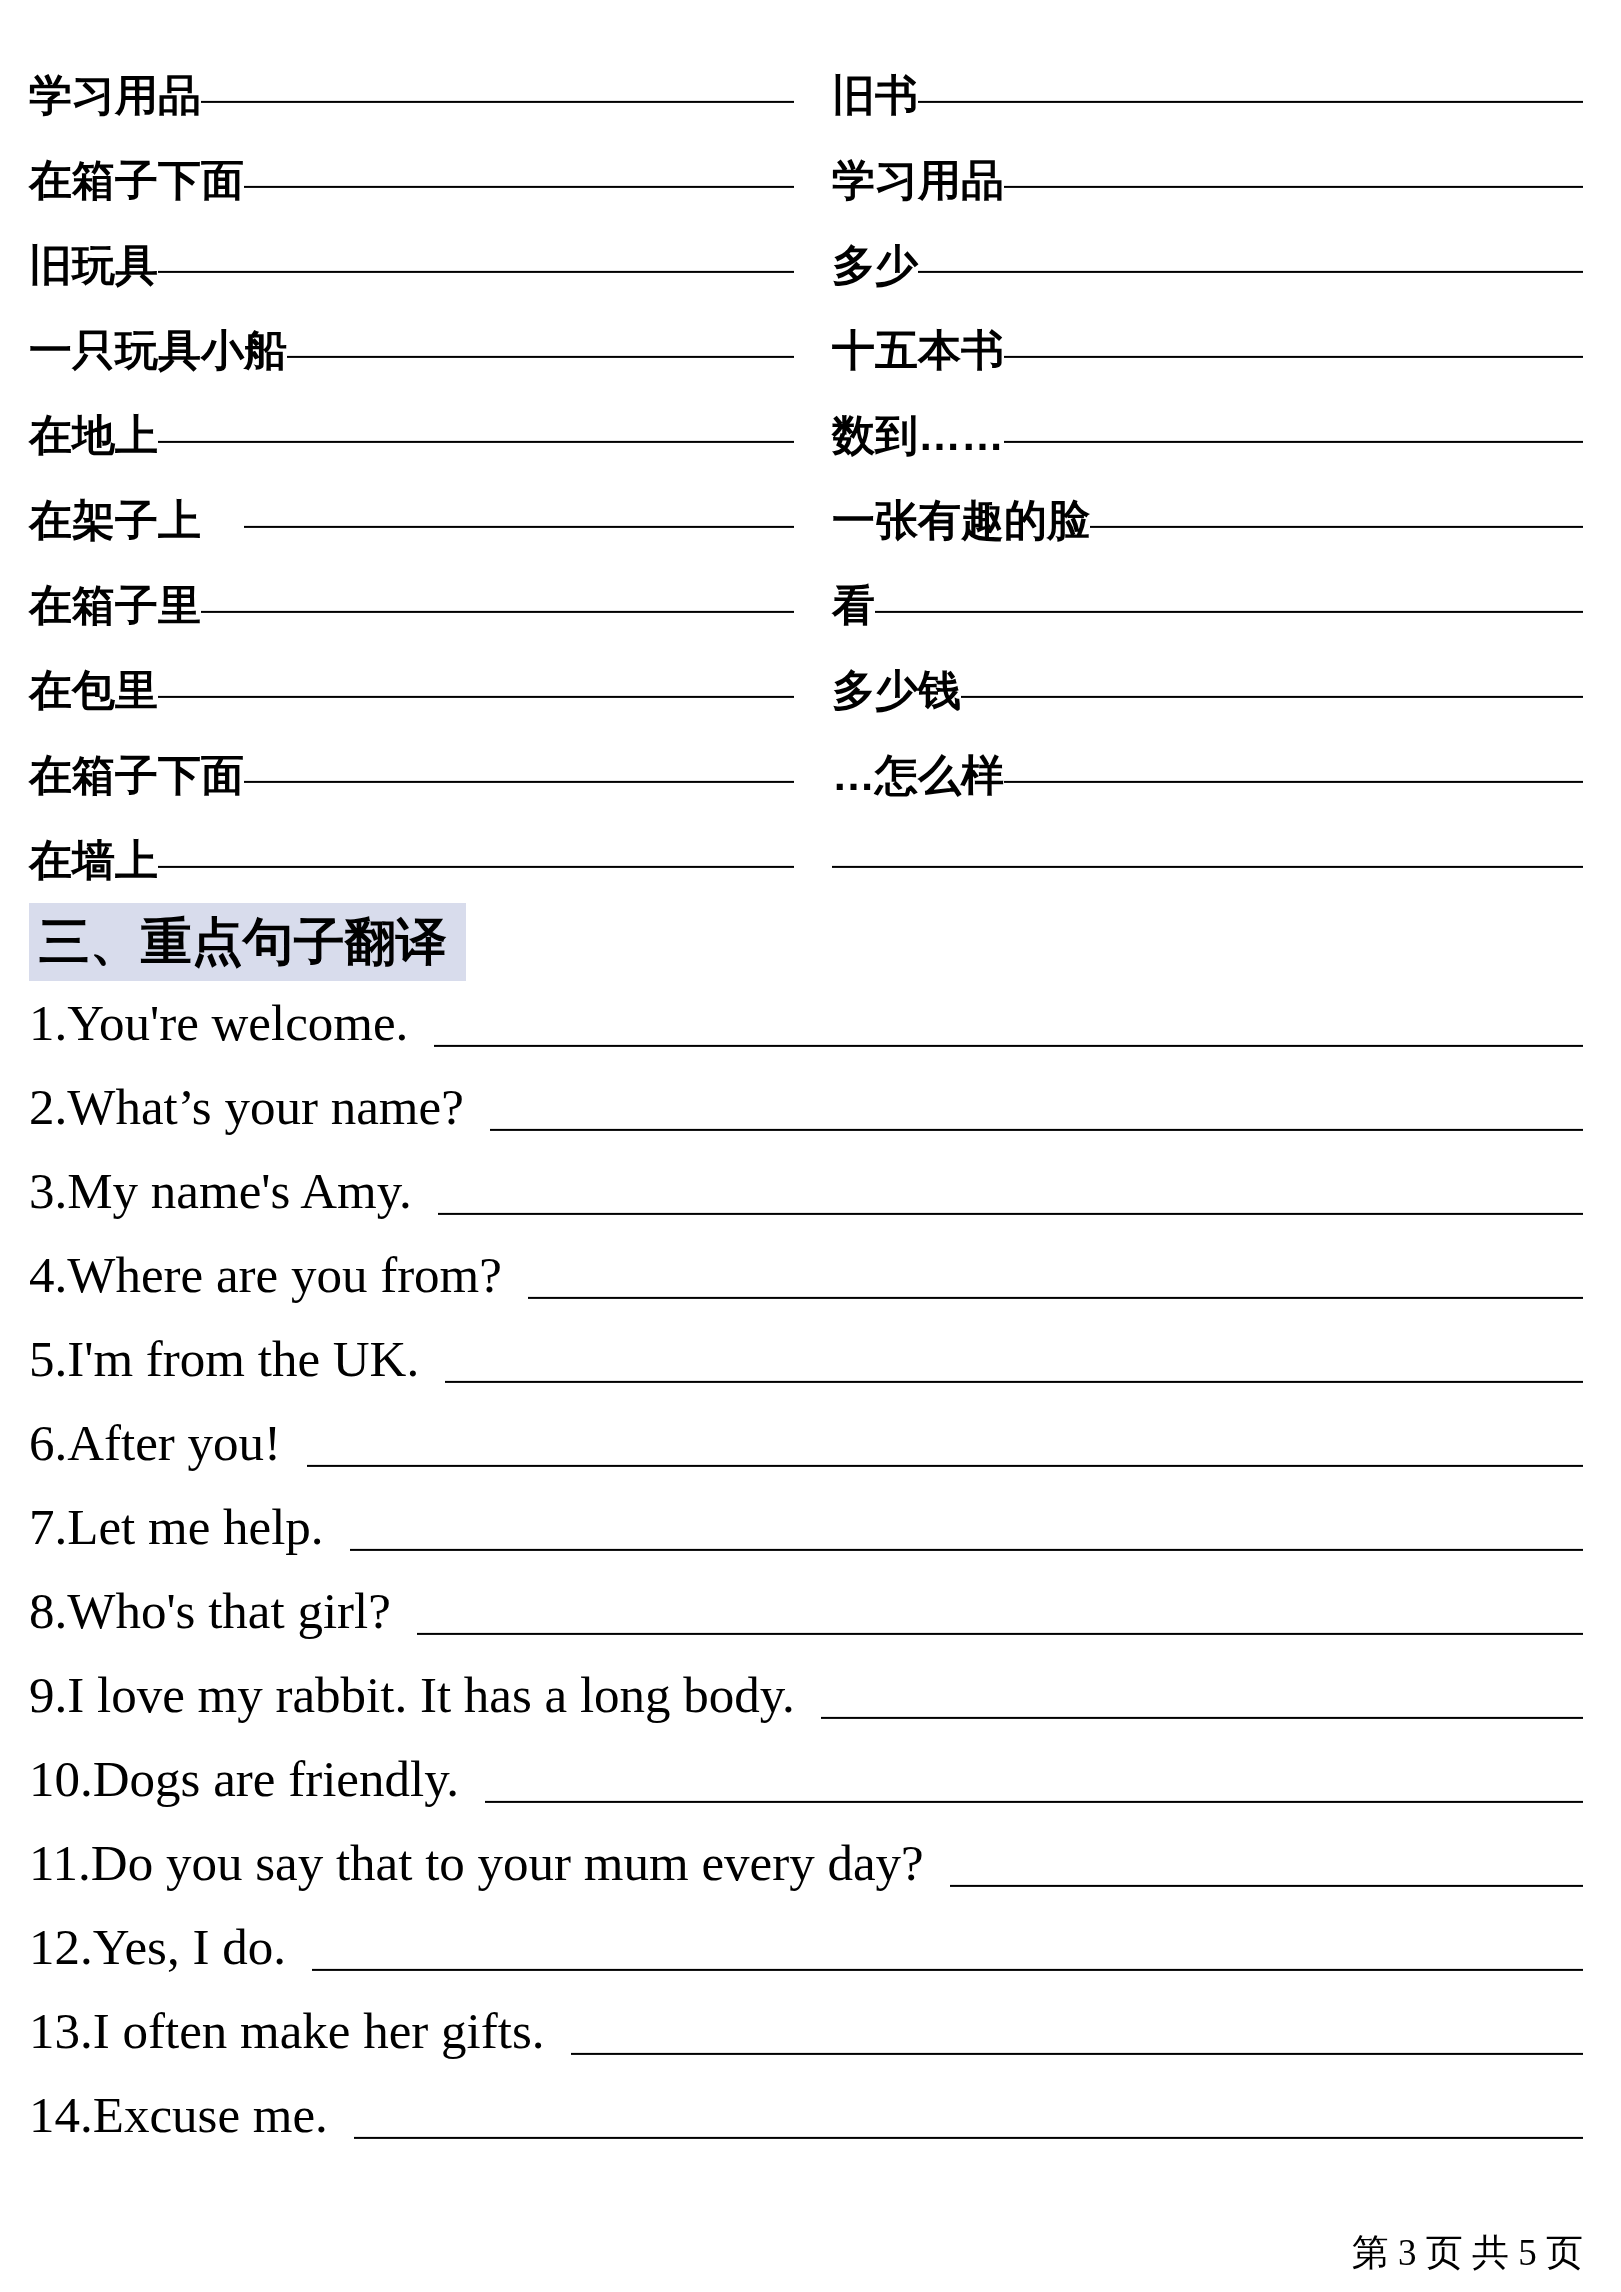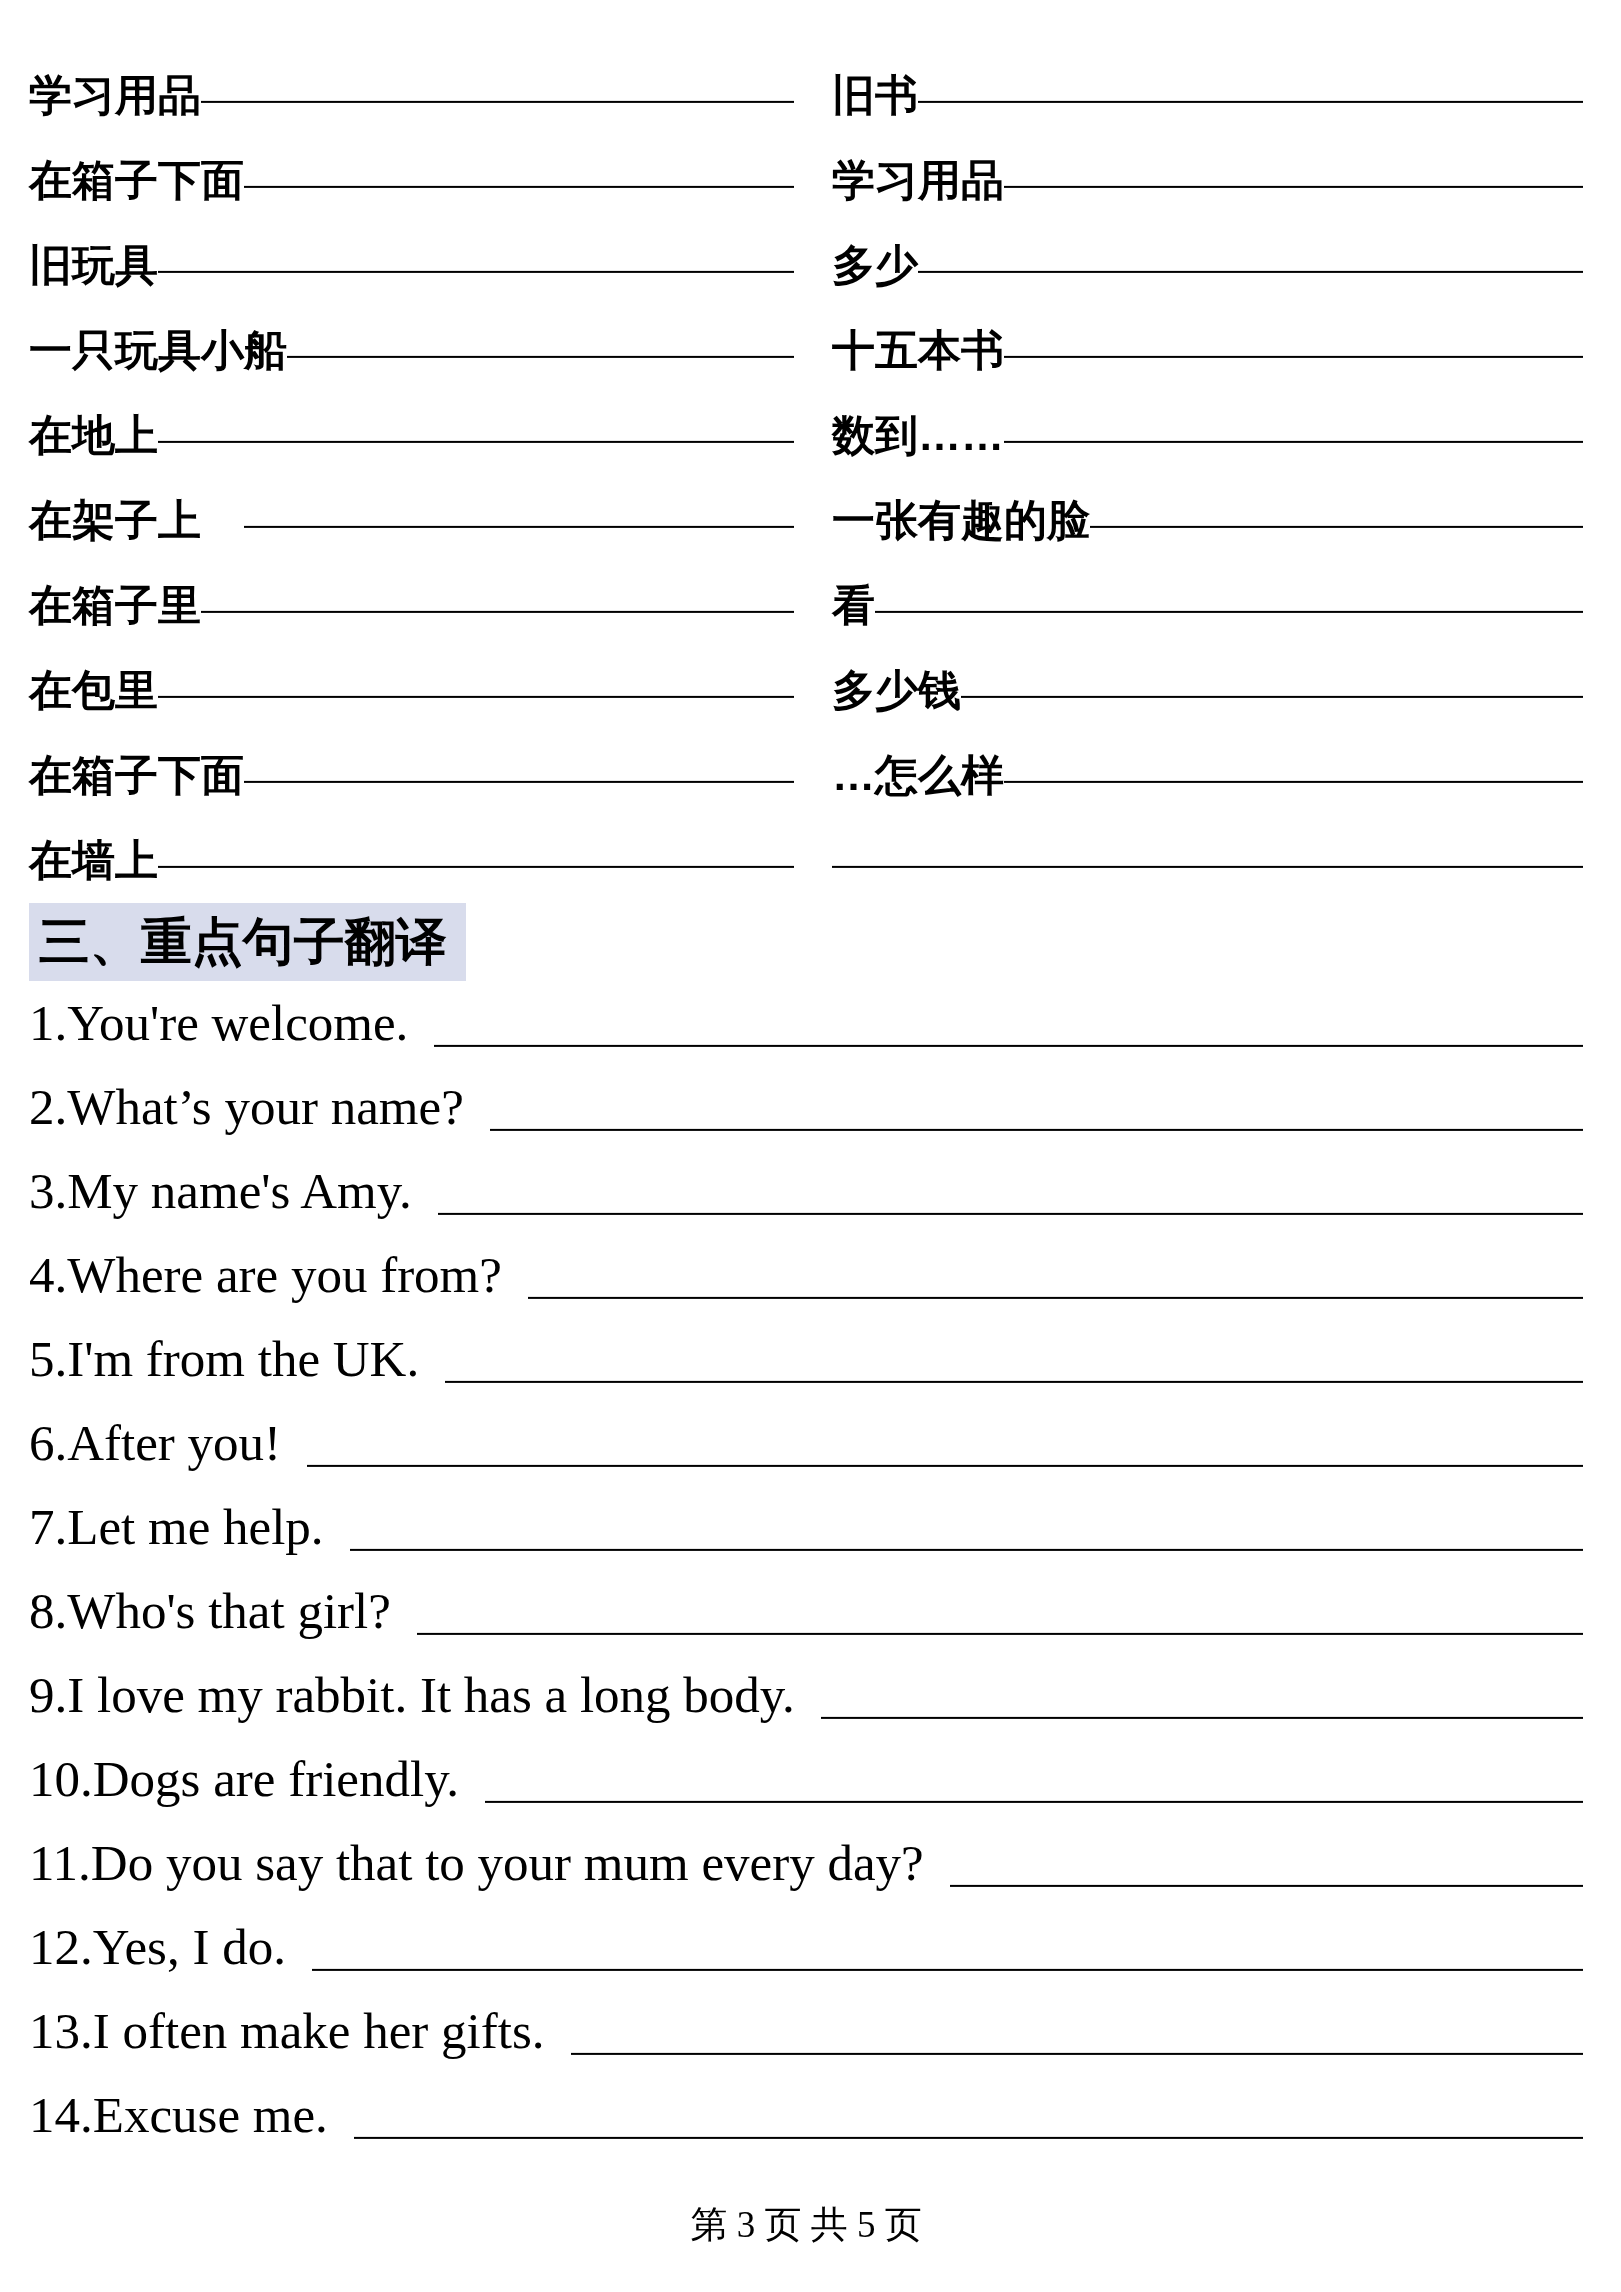--- a/index.html
+++ b/index.html
@@ -53,22 +53,22 @@
   .srow { display: flex; align-items: baseline; height: 84px; gap: 26px; }
   .en {
     font-family: "Liberation Serif", serif;
     font-size: 51px;
     line-height: 84px;
     white-space: pre;
   }
   .srow .fill { transform: translateY(6.9px); }
   
   .footer {
-    margin-top: 46px;
-    text-align: center;
+    margin-top: 74px;
+    text-align: right;
     font-family: "Liberation Serif", serif;
     font-size: 37px;
     line-height: 43px;
   }
 </style>
 </head>
 <body>
 
 <div class="page">
 

